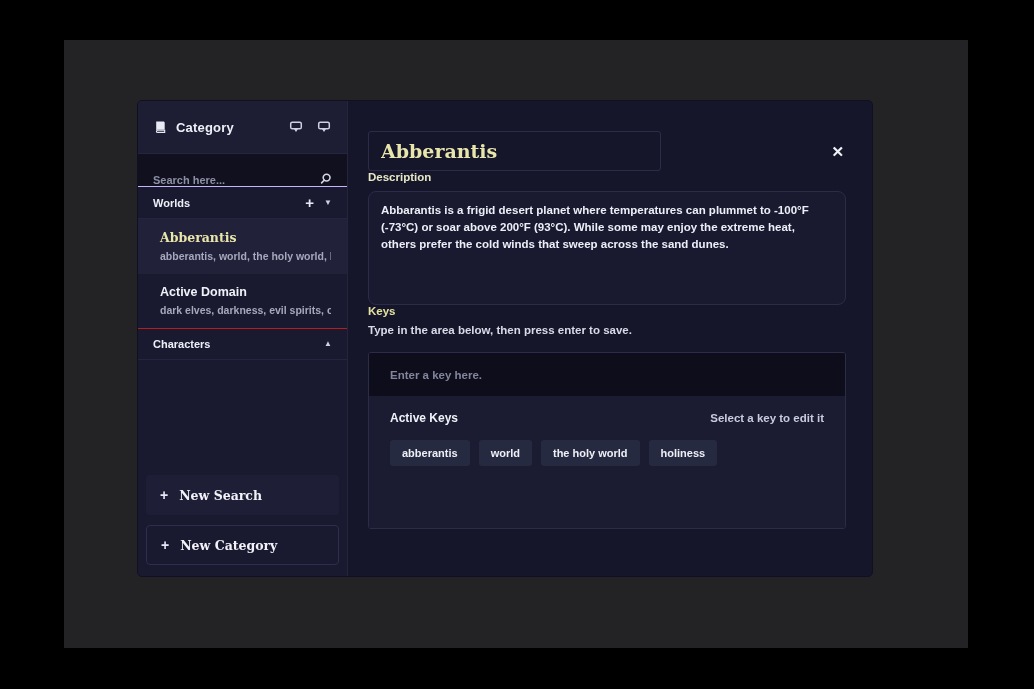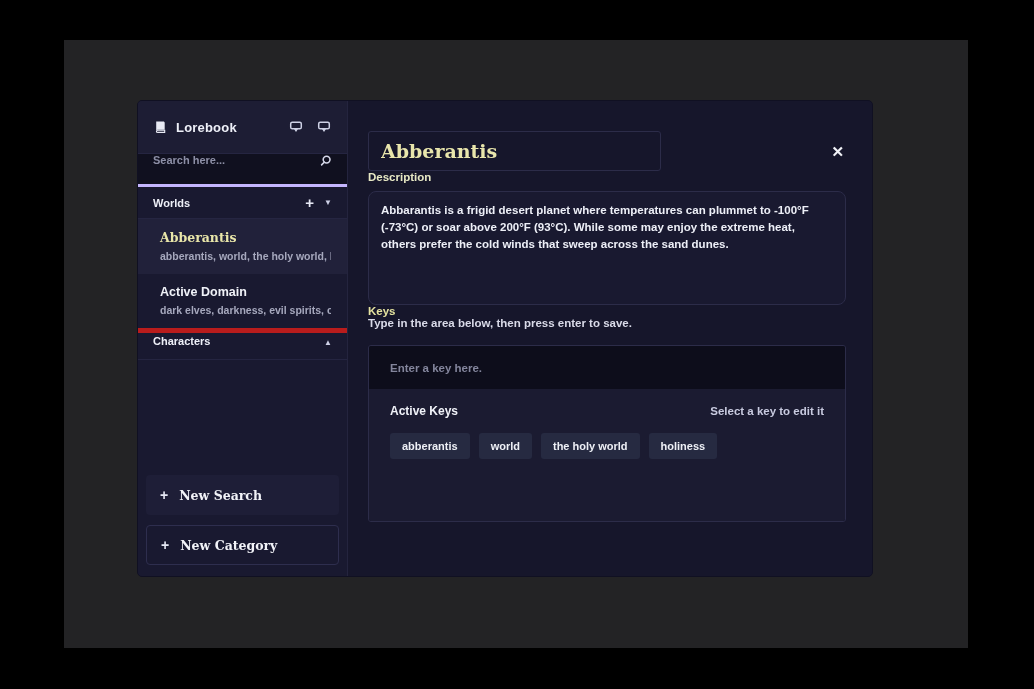--- a/index.html
+++ b/index.html
@@ -26,35 +26,35 @@
   .sb-header {
     height: 52px; background: #1d1d34; display: flex; align-items: center;
     padding: 0 15px; gap: 9px;
   }
   .sb-title { color: #eef0f8; font-weight: bold; font-size: 13px; letter-spacing: .2px; }
   .sb-header .spacer { flex: 1; }
   .icon-btn { display: flex; align-items: center; justify-content: center; cursor: pointer; }
   .push-icons { display: flex; gap: 12px; }
 
   .search-row {
-    height: 34px; background: #10101f; display: flex; align-items: flex-start;
-    padding: 0 15px; border-top: 1px solid #252541; border-bottom: 3px solid #c4b5fd;
+    height: 34px; background: #10101f; display: flex; align-items: flex-end;
+    padding: 0 15px; border-top: 1px solid #252541; border-bottom: 1px solid #c4b5fd;
   }
   .search-input {
     flex: 1; background: transparent; border: none; outline: none;
     color: #d4d6e6; font-size: 11px; font-weight: 600;
     font-family: "Liberation Sans", sans-serif;
   }
   .search-input::placeholder { color: #8d8fa6; }
 
   .section-header {
     height: 32px; display: flex; align-items: center; padding: 12px 15px;
     border-bottom: 1px solid #252541; gap: 10px;
   }
-  .section-header.bordered-top { border-top: 5px solid #b91c1c; align-items: flex-end; }
+  .section-header.bordered-top { border-top: 1px solid #b91c1c; }
   .section-label { color: #eef0f8; font-size: 11px; font-weight: bold; flex: 1; }
   .plus-glyph { color: #e6e8f4; font-size: 15px; font-weight: bold; line-height: 1; }
   .caret { color: #cdd0e6; font-size: 8px; line-height: 1; }
 
   .entry { padding: 11px 16px 12px 22px; cursor: pointer; }
   .entry.selected { background: #21213a; }
   .entry-title { font-size: 12.5px; font-weight: bold; color: #f0f2f8; margin-bottom: 5px; }
   .entry-title.yellow {
     color: #e9e6a9; font-family: "DejaVu Serif", "Liberation Serif", serif;
   }
@@ -93,21 +93,21 @@
   .field-label { font-size: 11.5px; font-weight: bold; color: #e7e8c4; }
   .field-label.yellow { color: #e5e3a0; }
 
   .description-box {
     margin-top: 8px; width: 478px; height: 114px;
     background: #191930; border: 1px solid #2c2c49; border-radius: 8px;
     padding: 10px 12px; color: #edeff7; font-size: 11.5px; line-height: 17px;
     font-weight: 600; cursor: text;
   }
 
-  .keys-hint { font-size: 11.5px; font-weight: 600; color: #d9dae8; }
+  .keys-hint { margin-top: 7px; font-size: 11.5px; font-weight: 600; color: #d9dae8; }
 
   .keys-container {
     margin-top: 16px; width: 478px; height: 177px;
     border: 1px solid #2c2c49; border-radius: 3px; overflow: hidden;
     display: flex; flex-direction: column;
   }
   .key-input {
     height: 43px; min-height: 43px; width: 100%; background: #0d0d1b;
     border: none; outline: none; padding: 0 21px;
     color: #d4d6e6; font-size: 11.5px; font-weight: 600;
@@ -137,21 +137,21 @@
 
     <div class="sidebar">
 
       <div class="sb-header">
         <span class="icon-btn">
           <svg width="14" height="14" viewBox="0 0 14 14">
             <path d="M3.2 1.6h7.2c.7 0 1.3.6 1.3 1.3v6.8H4.9c-.7 0-1.3.3-1.7.8V1.6z" fill="#e8eaf4"></path>
             <path d="M3.4 11.4c0-.7.7-1.2 1.5-1.2h6.8v2.2H4.9c-.8 0-1.5-.4-1.5-1z" fill="none" stroke="#e8eaf4" stroke-width="1.1"></path>
           </svg>
         </span>
-        <span class="sb-title">Lorebook</span>
+        <span class="sb-title">Category</span>
         <span class="spacer"></span>
         <span class="push-icons">
           <span class="icon-btn">
             <svg width="16" height="16" viewBox="0 0 16 16">
               <rect x="2.7" y="3.2" width="10.6" height="6.6" rx="1.6" fill="none" stroke="#cfd2e6" stroke-width="1.5"></rect>
               <path d="M5.7 9.6h4.6L8 13z" fill="#cfd2e6"></path>
             </svg>
           </span>
           <span class="icon-btn">
             <svg width="16" height="16" viewBox="0 0 16 16">

